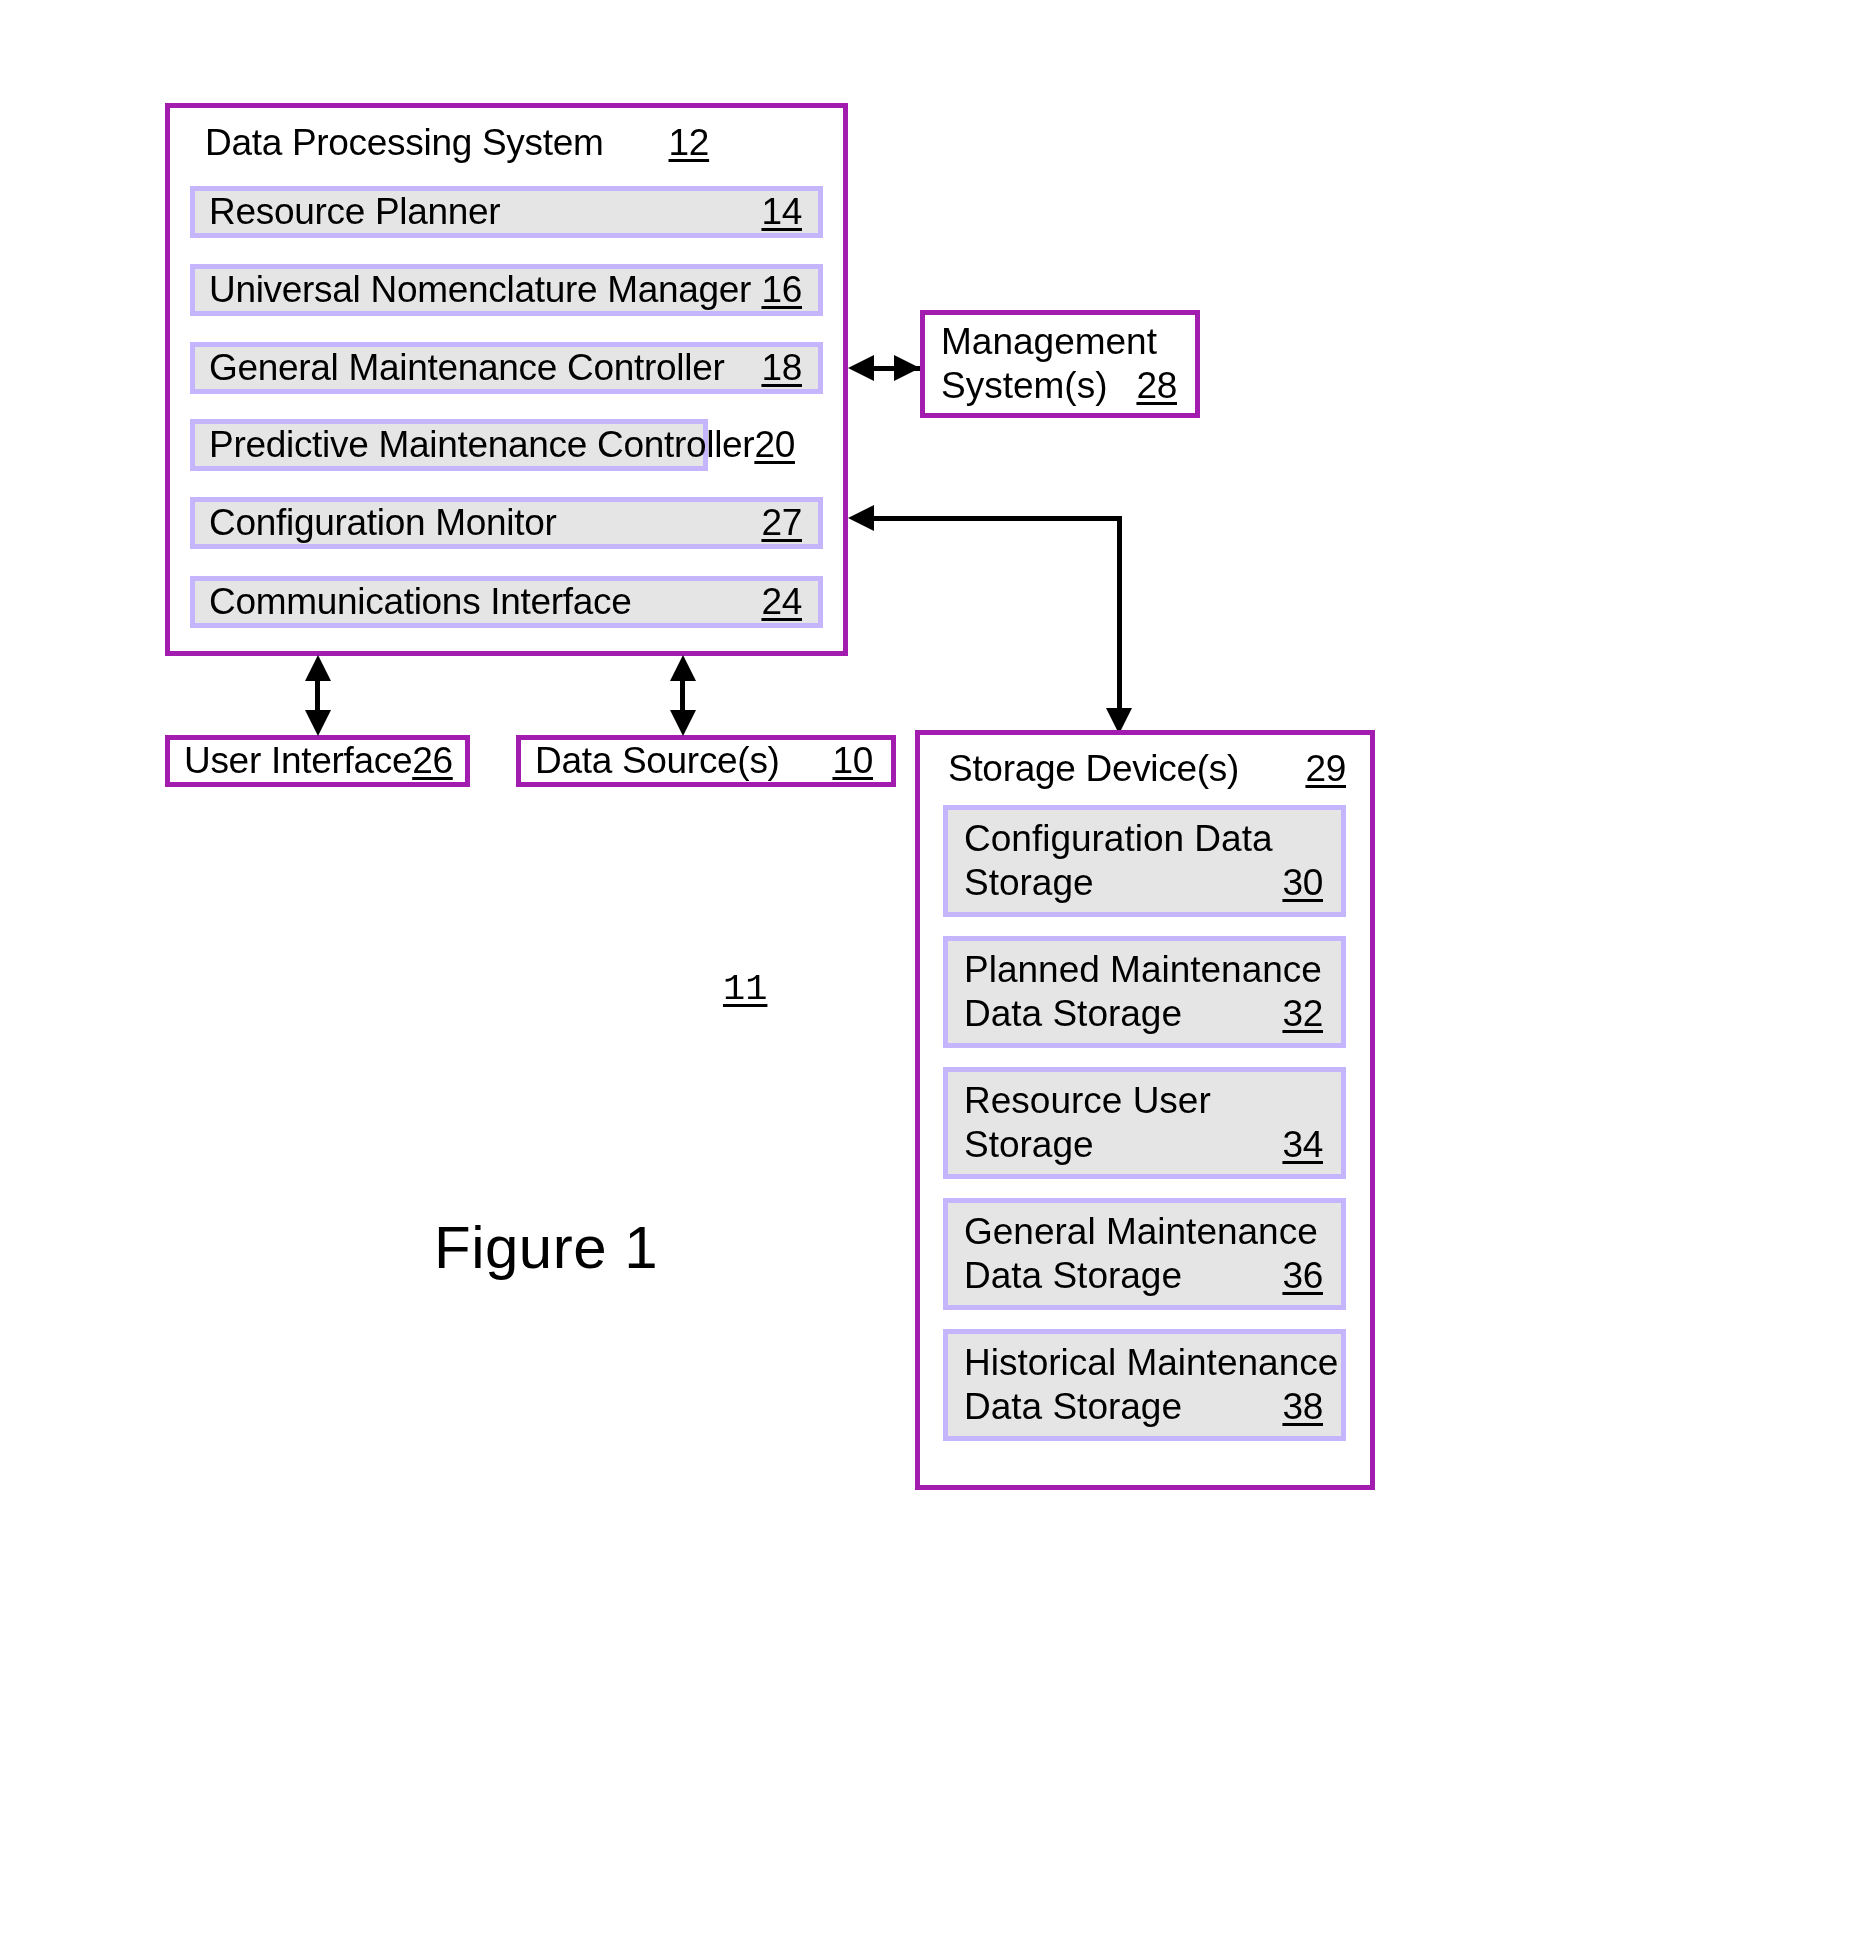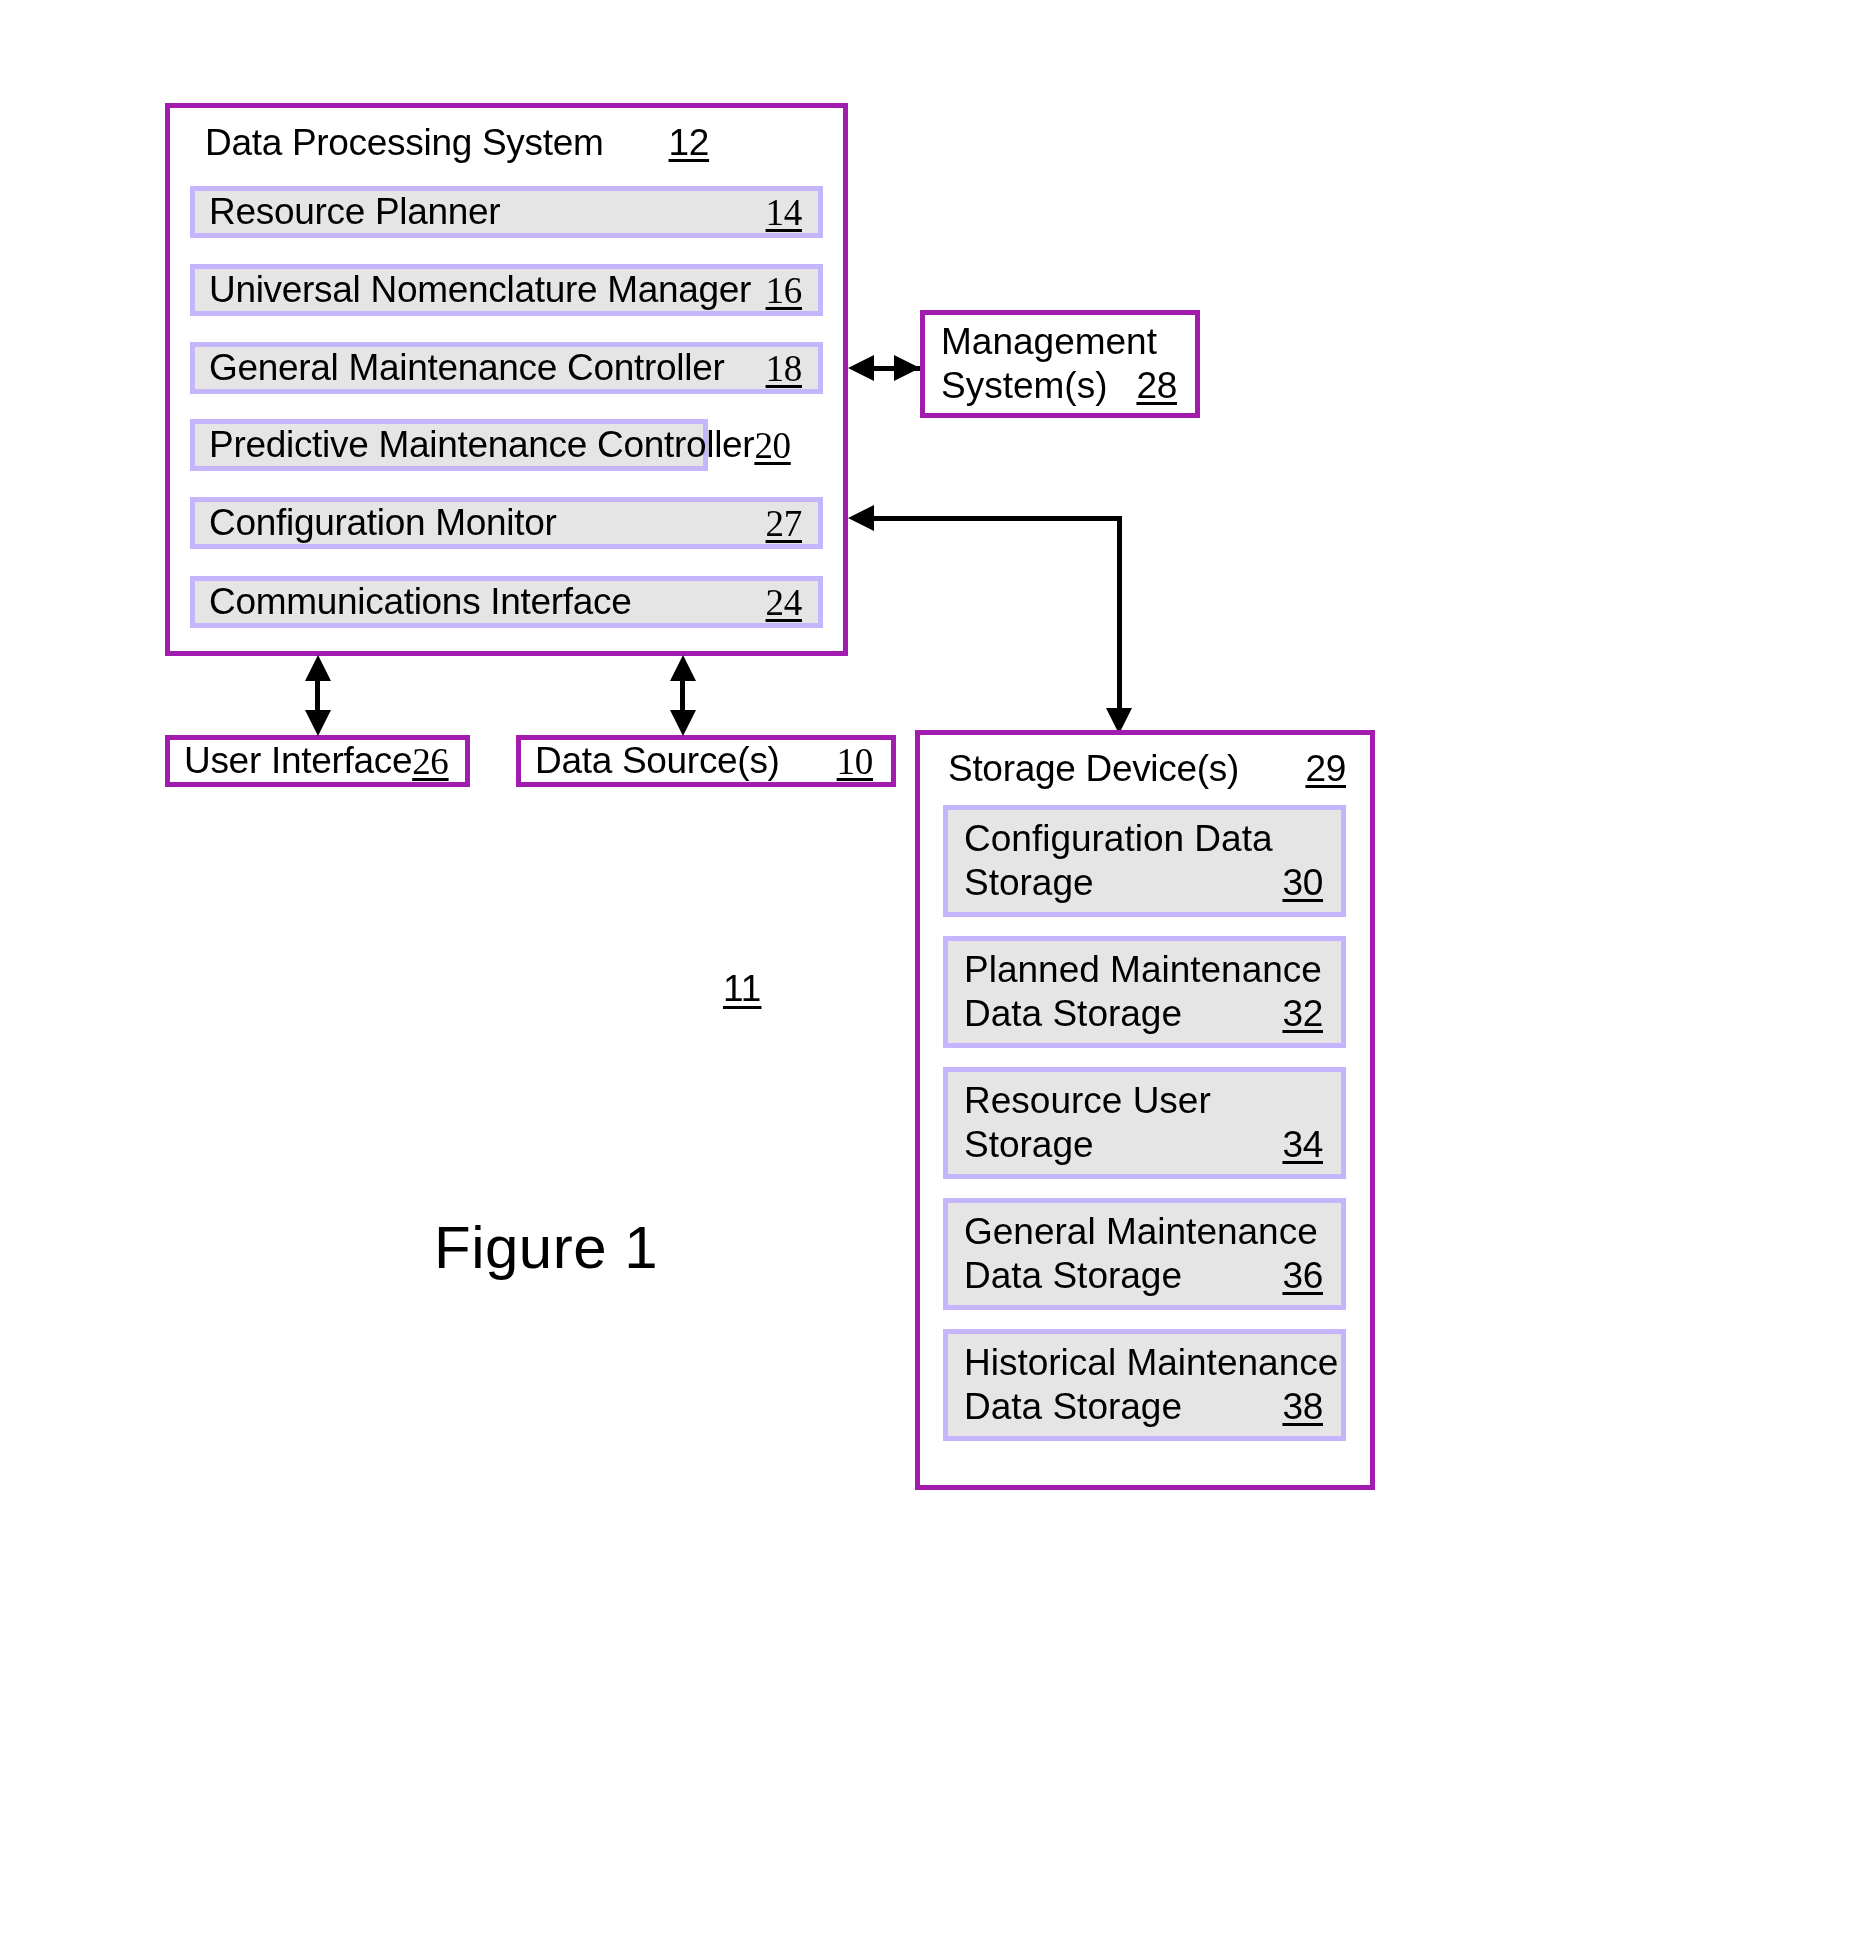--- a/index.html
+++ b/index.html
@@ -60,21 +60,21 @@
   
   .module {
     display: flex;
     align-items: center;
     justify-content: space-between;
     width: 100%;
     padding: 0 16px 0 14px;
     box-sizing: border-box;
   }
   .module .label { flex: 0 0 auto; }
-  .module .refnum { flex: 0 0 auto; font-family: Liberation Serif, serif; }
+  .module .refnum { flex: 0 0 auto; }
 
   
   .stack {
     display: flex;
     flex-direction: column;
     justify-content: center;
     width: 100%;
     padding: 0 18px 0 16px;
     box-sizing: border-box;
   }
@@ -125,20 +125,21 @@
     border-top: 26px solid #000;
   }
 
   
   .float-ref {
     position: absolute;
     font-size: 37px;
     text-decoration: underline;
     text-underline-offset: 5px;
     text-decoration-thickness: 3px;
+    font-family: Liberation Mono, monospace;
   }
   .figure-caption {
     position: absolute;
     font-size: 60px;
     letter-spacing: 0.5px;
     white-space: nowrap;
   }
 </style>
 </head>
 <body>

